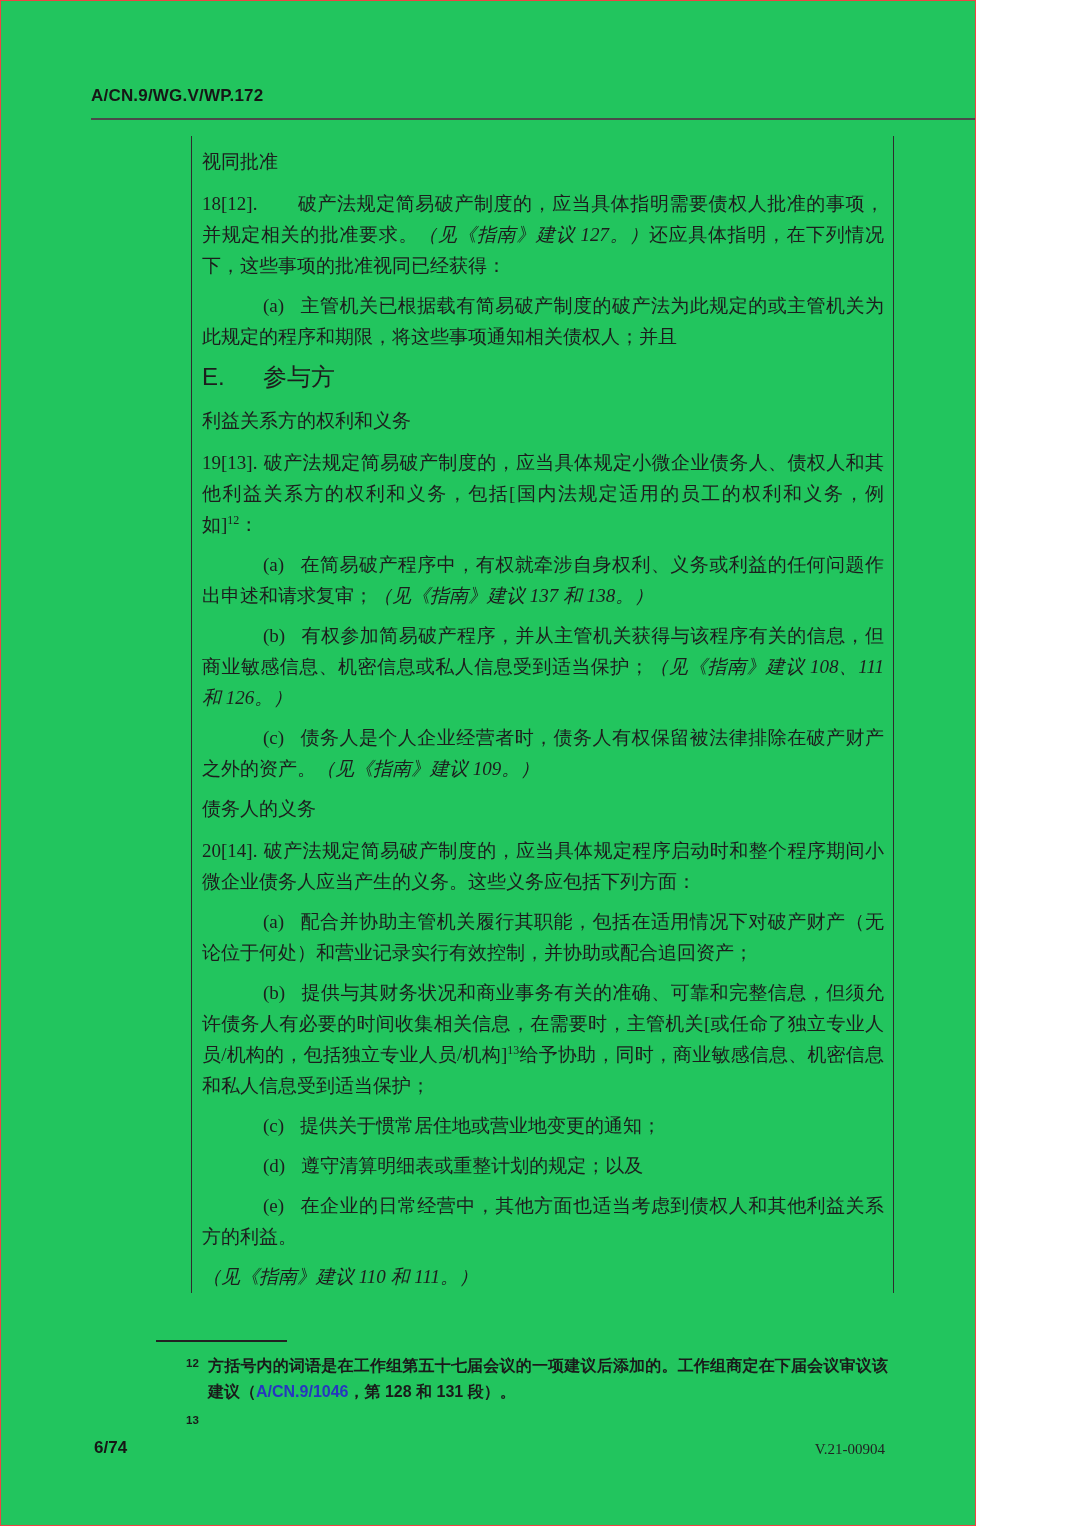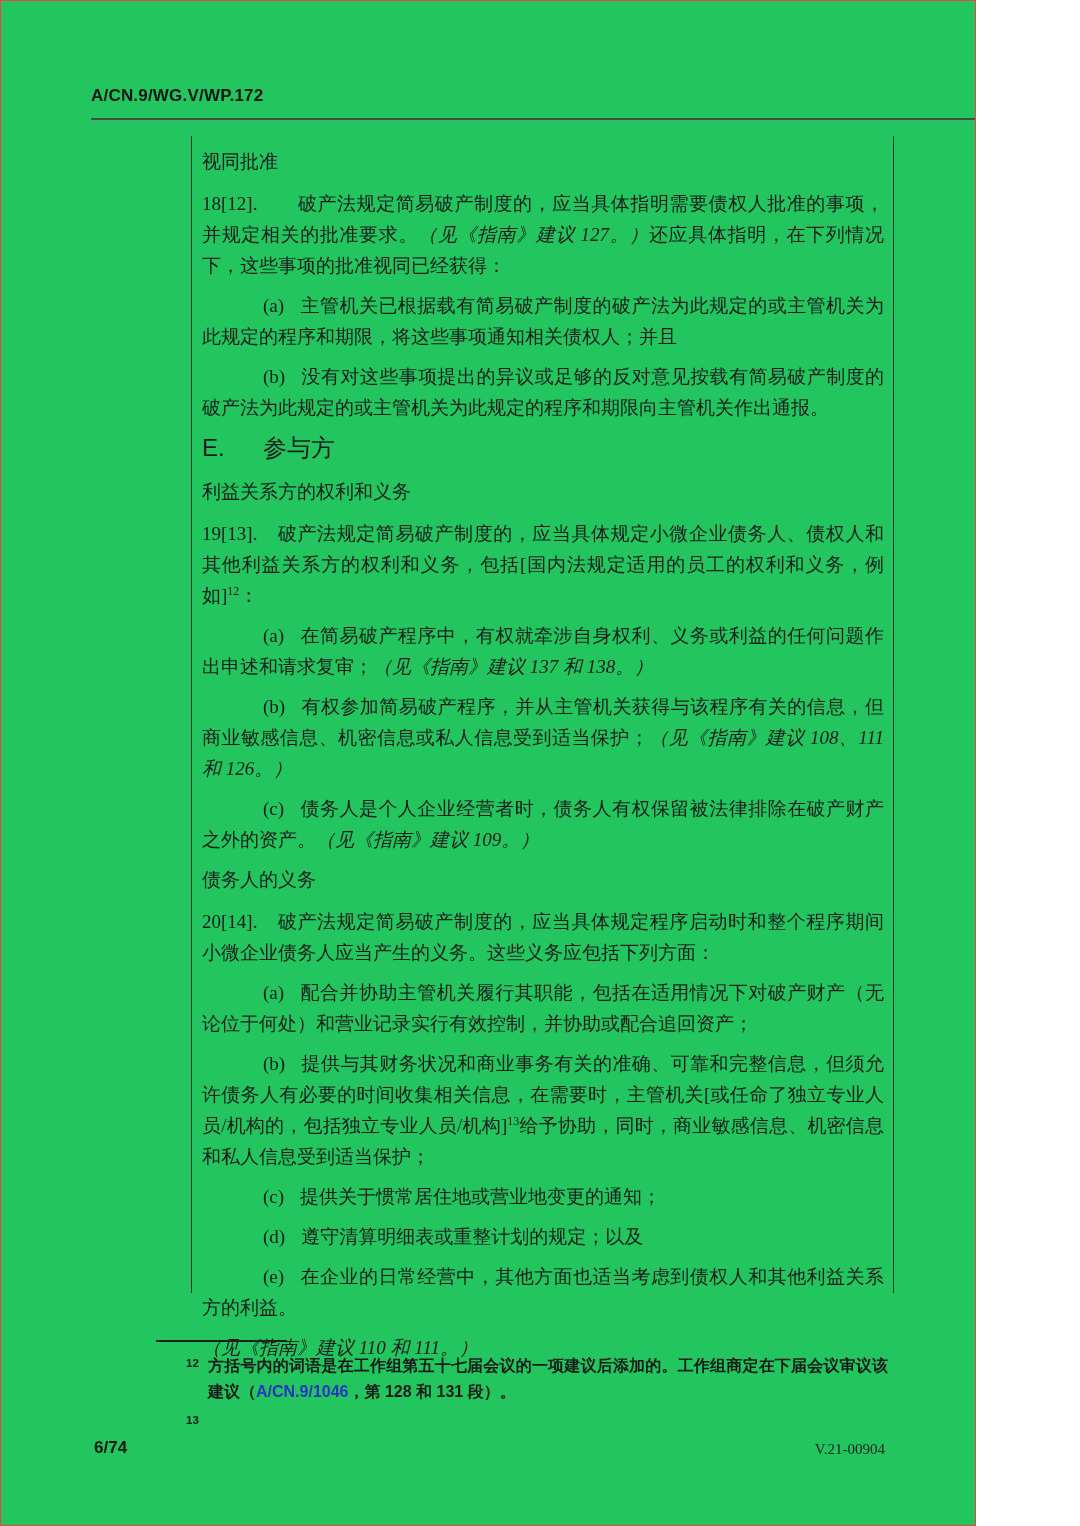--- a/index.html
+++ b/index.html
@@ -61,21 +61,21 @@
   }
   .section-head {
     font-family: "Liberation Sans", "DejaVu Sans", sans-serif;
     font-weight: normal;
     font-size: 24px;
     margin: 2px 0 13px 0;
     text-align: left;
   }
   .section-head .sec-num { display: inline-block; width: 61px; }
   .para-num { margin-right: 40px; }
-  .para-num.tight { margin-right: 20px; }
+  .para-num.tight { margin-right: 6px; }
   .item { text-indent: 61px; }
   .item .item-label { margin-right: 16px; }
   .kai { font-style: italic; }
   .cite-line { font-style: italic; text-align: left; margin-top: 3px; }
   sup.fnref {
     font-size: 12px;
     line-height: 0;
     vertical-align: super;
   }
 
@@ -140,21 +140,20 @@
   <div class="change-bar right"></div>
 
   <div class="content">
 
     <div class="subhead">视同批准</div>
 
     <p class="block"><span class="para-num">18[12].</span><span>破产法规定简易破产制度的，应当具体指明需要债权人批准的事项，并规定相关的批准要求。</span><span class="kai">（见《指南》建议 127。）</span><span>还应具体指明，在下列情况下，这些事项的批准视同已经获得：</span></p>
 
     <p class="block item"><span class="item-label">(a)</span><span>主管机关已根据载有简易破产制度的破产法为此规定的或主管机关为此规定的程序和期限，将这些事项通知相关债权人；并且</span></p>
 
-    <p class="block item"><span class="item-label">(b)</span><span>没有对这些事项提出的异议或足够的反对意见按载有简易破产制度的破产法为此规定的或主管机关为此规定的程序和期限向主管机关作出通报。</span></p>
 
     <div class="section-head"><span class="sec-num">E.</span><span>参与方</span></div>
 
     <div class="subhead">利益关系方的权利和义务</div>
 
     <p class="block"><span class="para-num tight">19[13].</span><span>破产法规定简易破产制度的，应当具体规定小微企业债务人、债权人和其他利益关系方的权利和义务，包括[国内法规定适用的员工的权利和义务，例如]</span><sup class="fnref">12</sup><span>：</span></p>
 
     <p class="block item"><span class="item-label">(a)</span><span>在简易破产程序中，有权就牵涉自身权利、义务或利益的任何问题作出申述和请求复审；</span><span class="kai">（见《指南》建议 137 和 138。）</span></p>
 
     <p class="block item"><span class="item-label">(b)</span><span>有权参加简易破产程序，并从主管机关获得与该程序有关的信息，但商业敏感信息、机密信息或私人信息受到适当保护；</span><span class="kai">（见《指南》建议 108、111 和 126。）</span></p>

